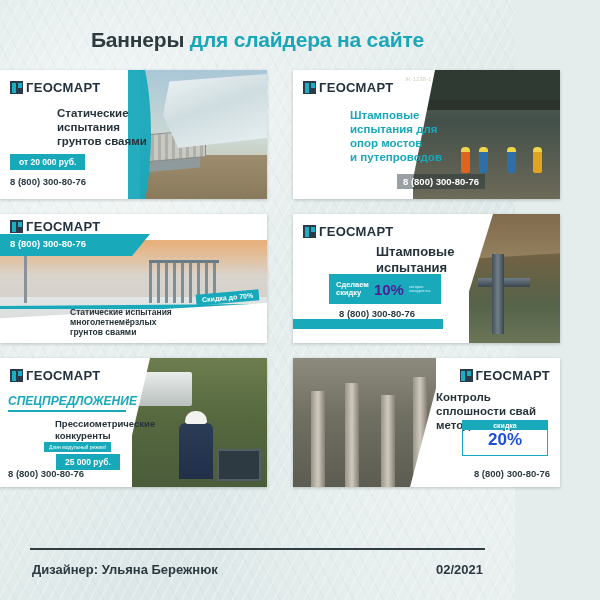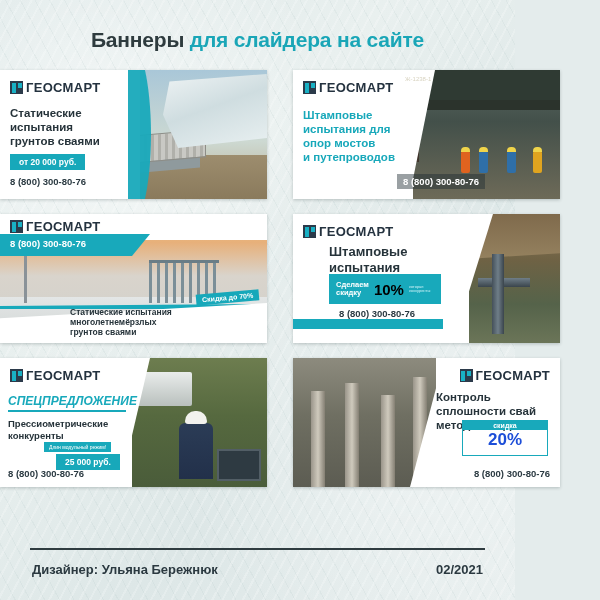--- a/index.html
+++ b/index.html
@@ -99,20 +99,21 @@
     white-space: nowrap;
   }
 
   .headline {
     position: absolute;
     font-size: 11.5px;
     font-weight: bold;
     line-height: 1.22;
     color: #26333a;
     z-index: 6;
+    margin-left: 47px;
   }
   .headline.cyan { color: #17a8ba; }
 
   .phone {
     position: absolute;
     font-size: 9.5px;
     font-weight: bold;
     color: #2b3a42;
     z-index: 6;
     white-space: nowrap;
@@ -256,21 +257,21 @@
   .b4 .cyanbar {
     position: absolute; left: 0; bottom: 14px; width: 150px; height: 10px; background: #18a9bb;
   }
   .b4 .badge {
     position: absolute; left: 36px; top: 60px; width: 112px; height: 30px;
     background: #18a9bb; z-index: 7;
     display: flex; align-items: center; gap: 5px; padding: 0 7px;
     box-sizing: border-box;
   }
   .b4 .badge .t1 { color: #fff; font-size: 7.5px; font-weight: bold; line-height: 1.1; }
-  .b4 .badge .t2 { color: #000000; font-size: 15px; font-weight: bold; }
+  .b4 .badge .t2 { color: #4c1d95; font-size: 15px; font-weight: bold; }
   .b4 .badge .t3 { color: #cdf2f7; font-size: 4px; line-height: 1.1; max-width: 34px; }
 
   
   .b5 .photo {
     background: linear-gradient(180deg, #6d7d4f 0%, #56693f 45%, #4a5c3a 100%);
   }
   .b5 .truck {
     position: absolute; left: 96px; top: 14px; width: 96px; height: 34px;
     background: linear-gradient(180deg, #e9eceb, #b9c0bd);
     border-radius: 2px;

